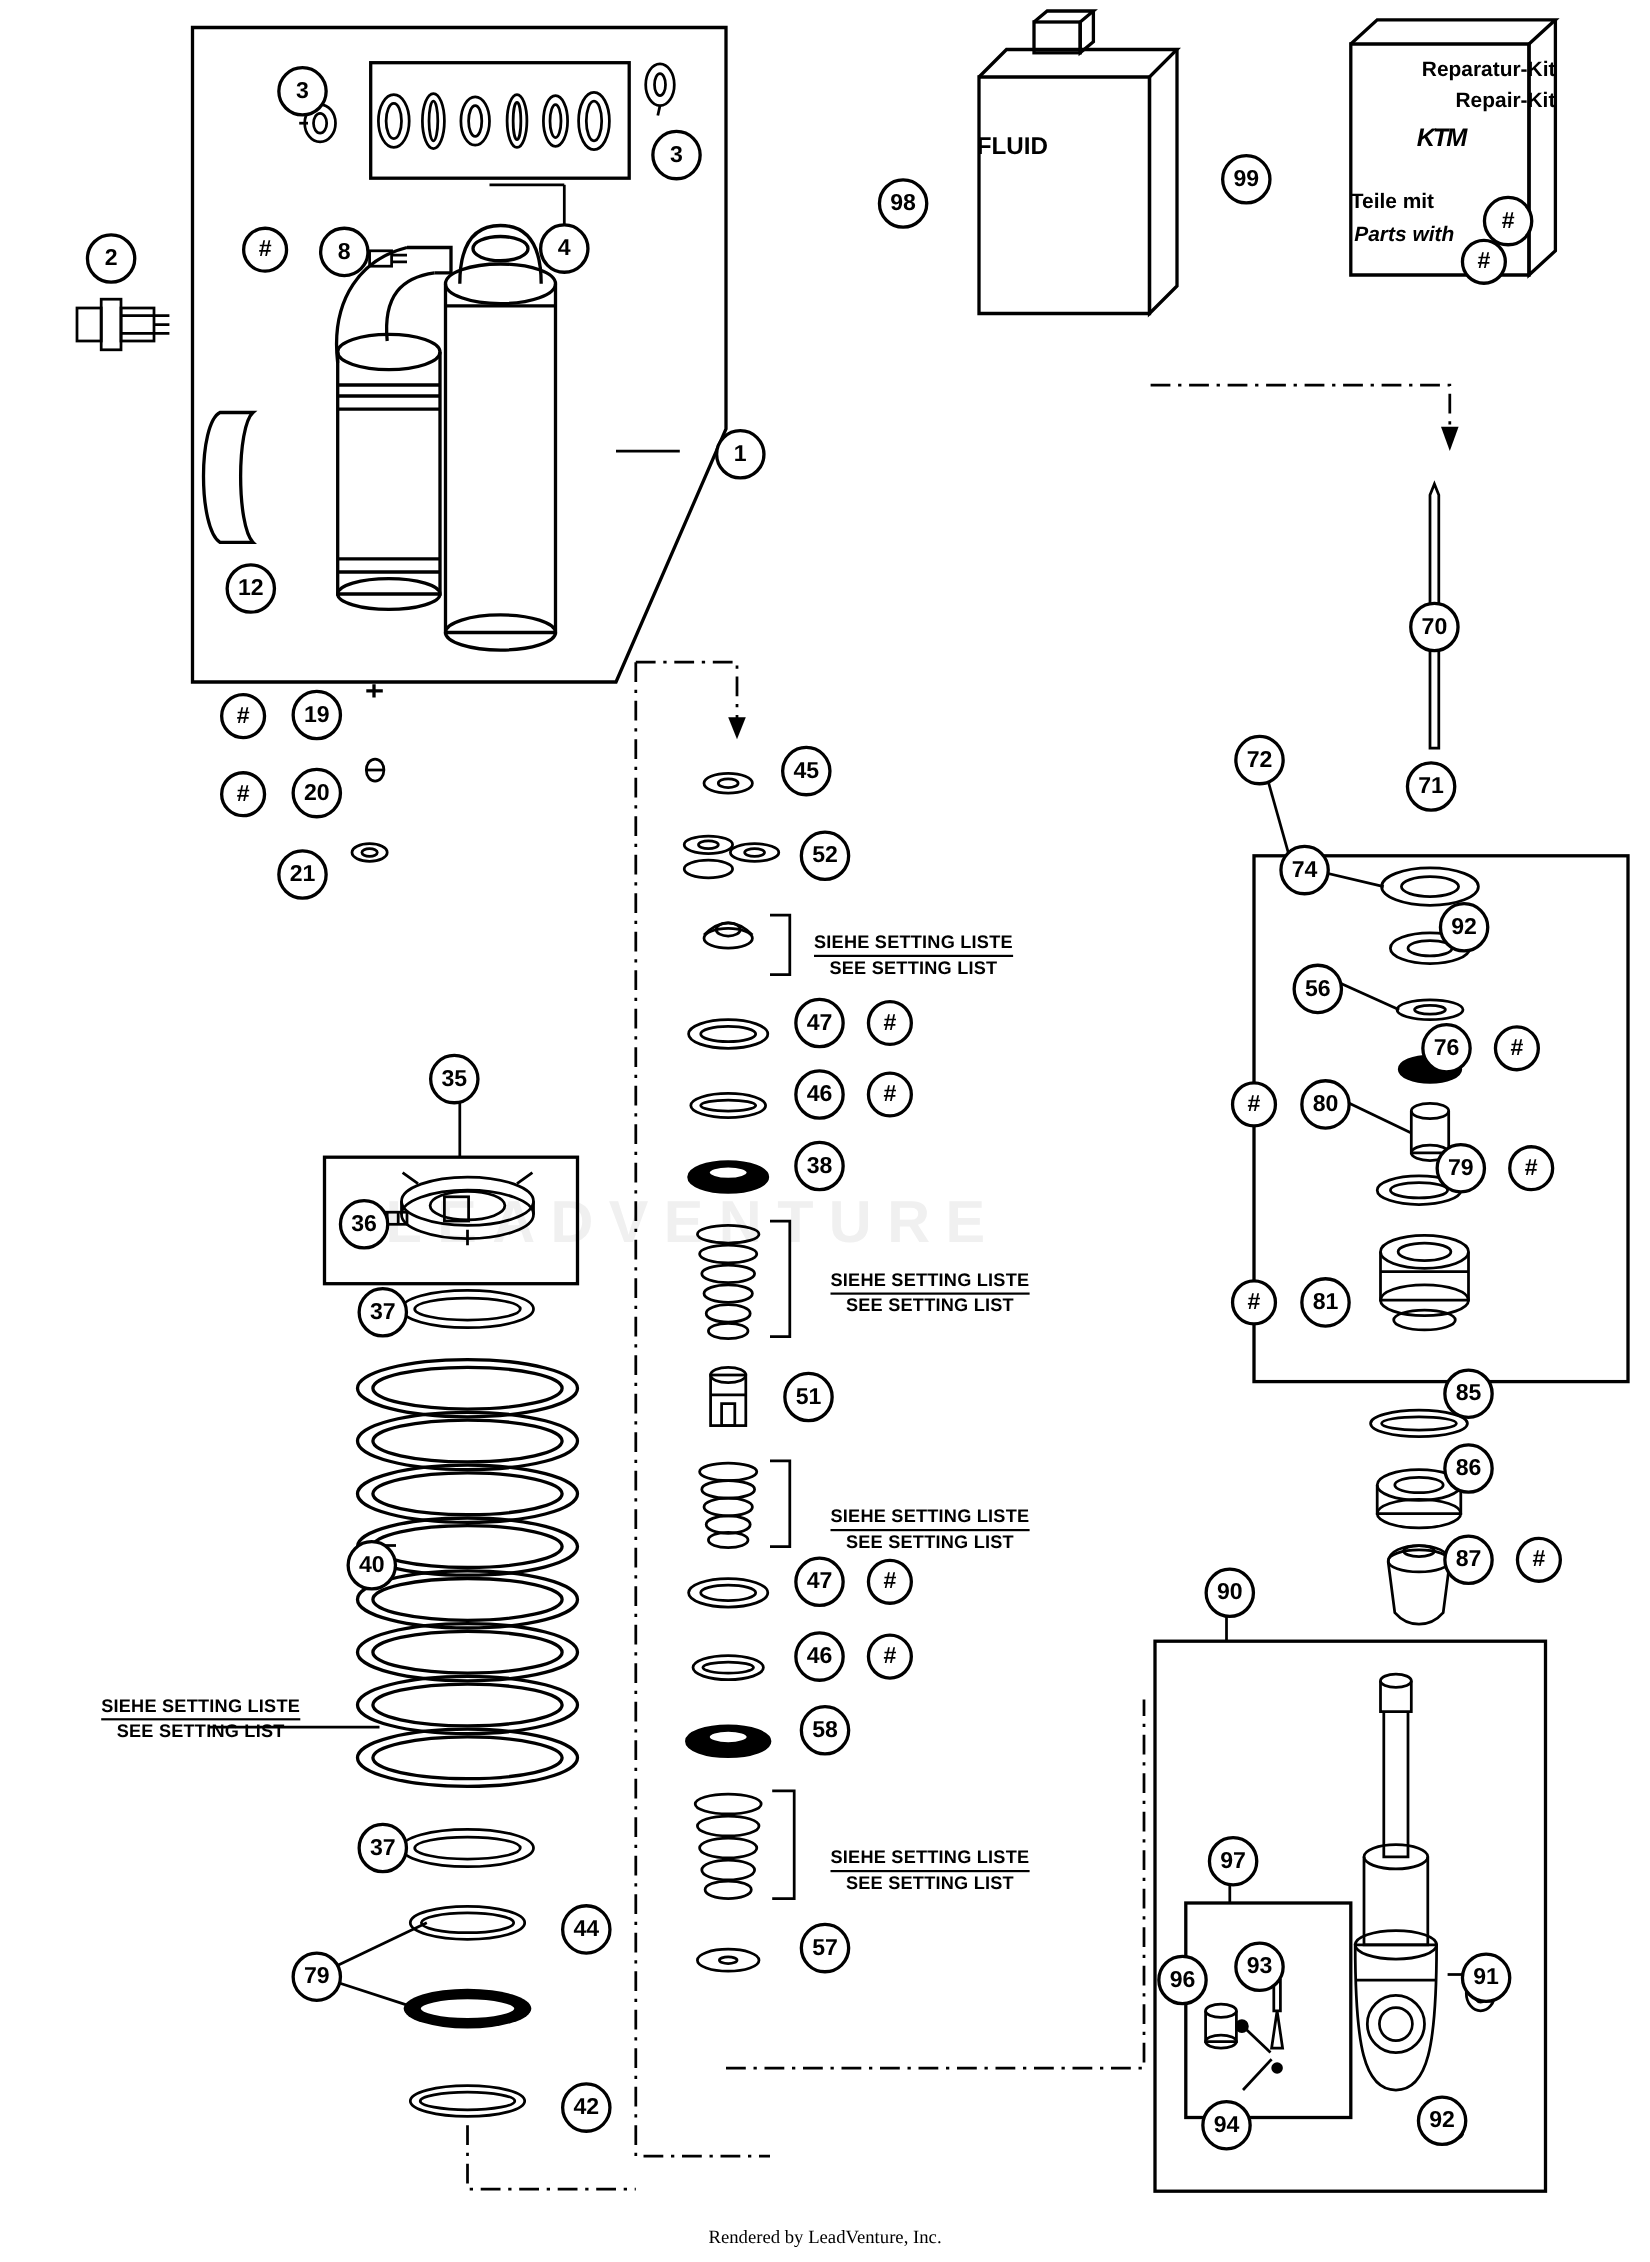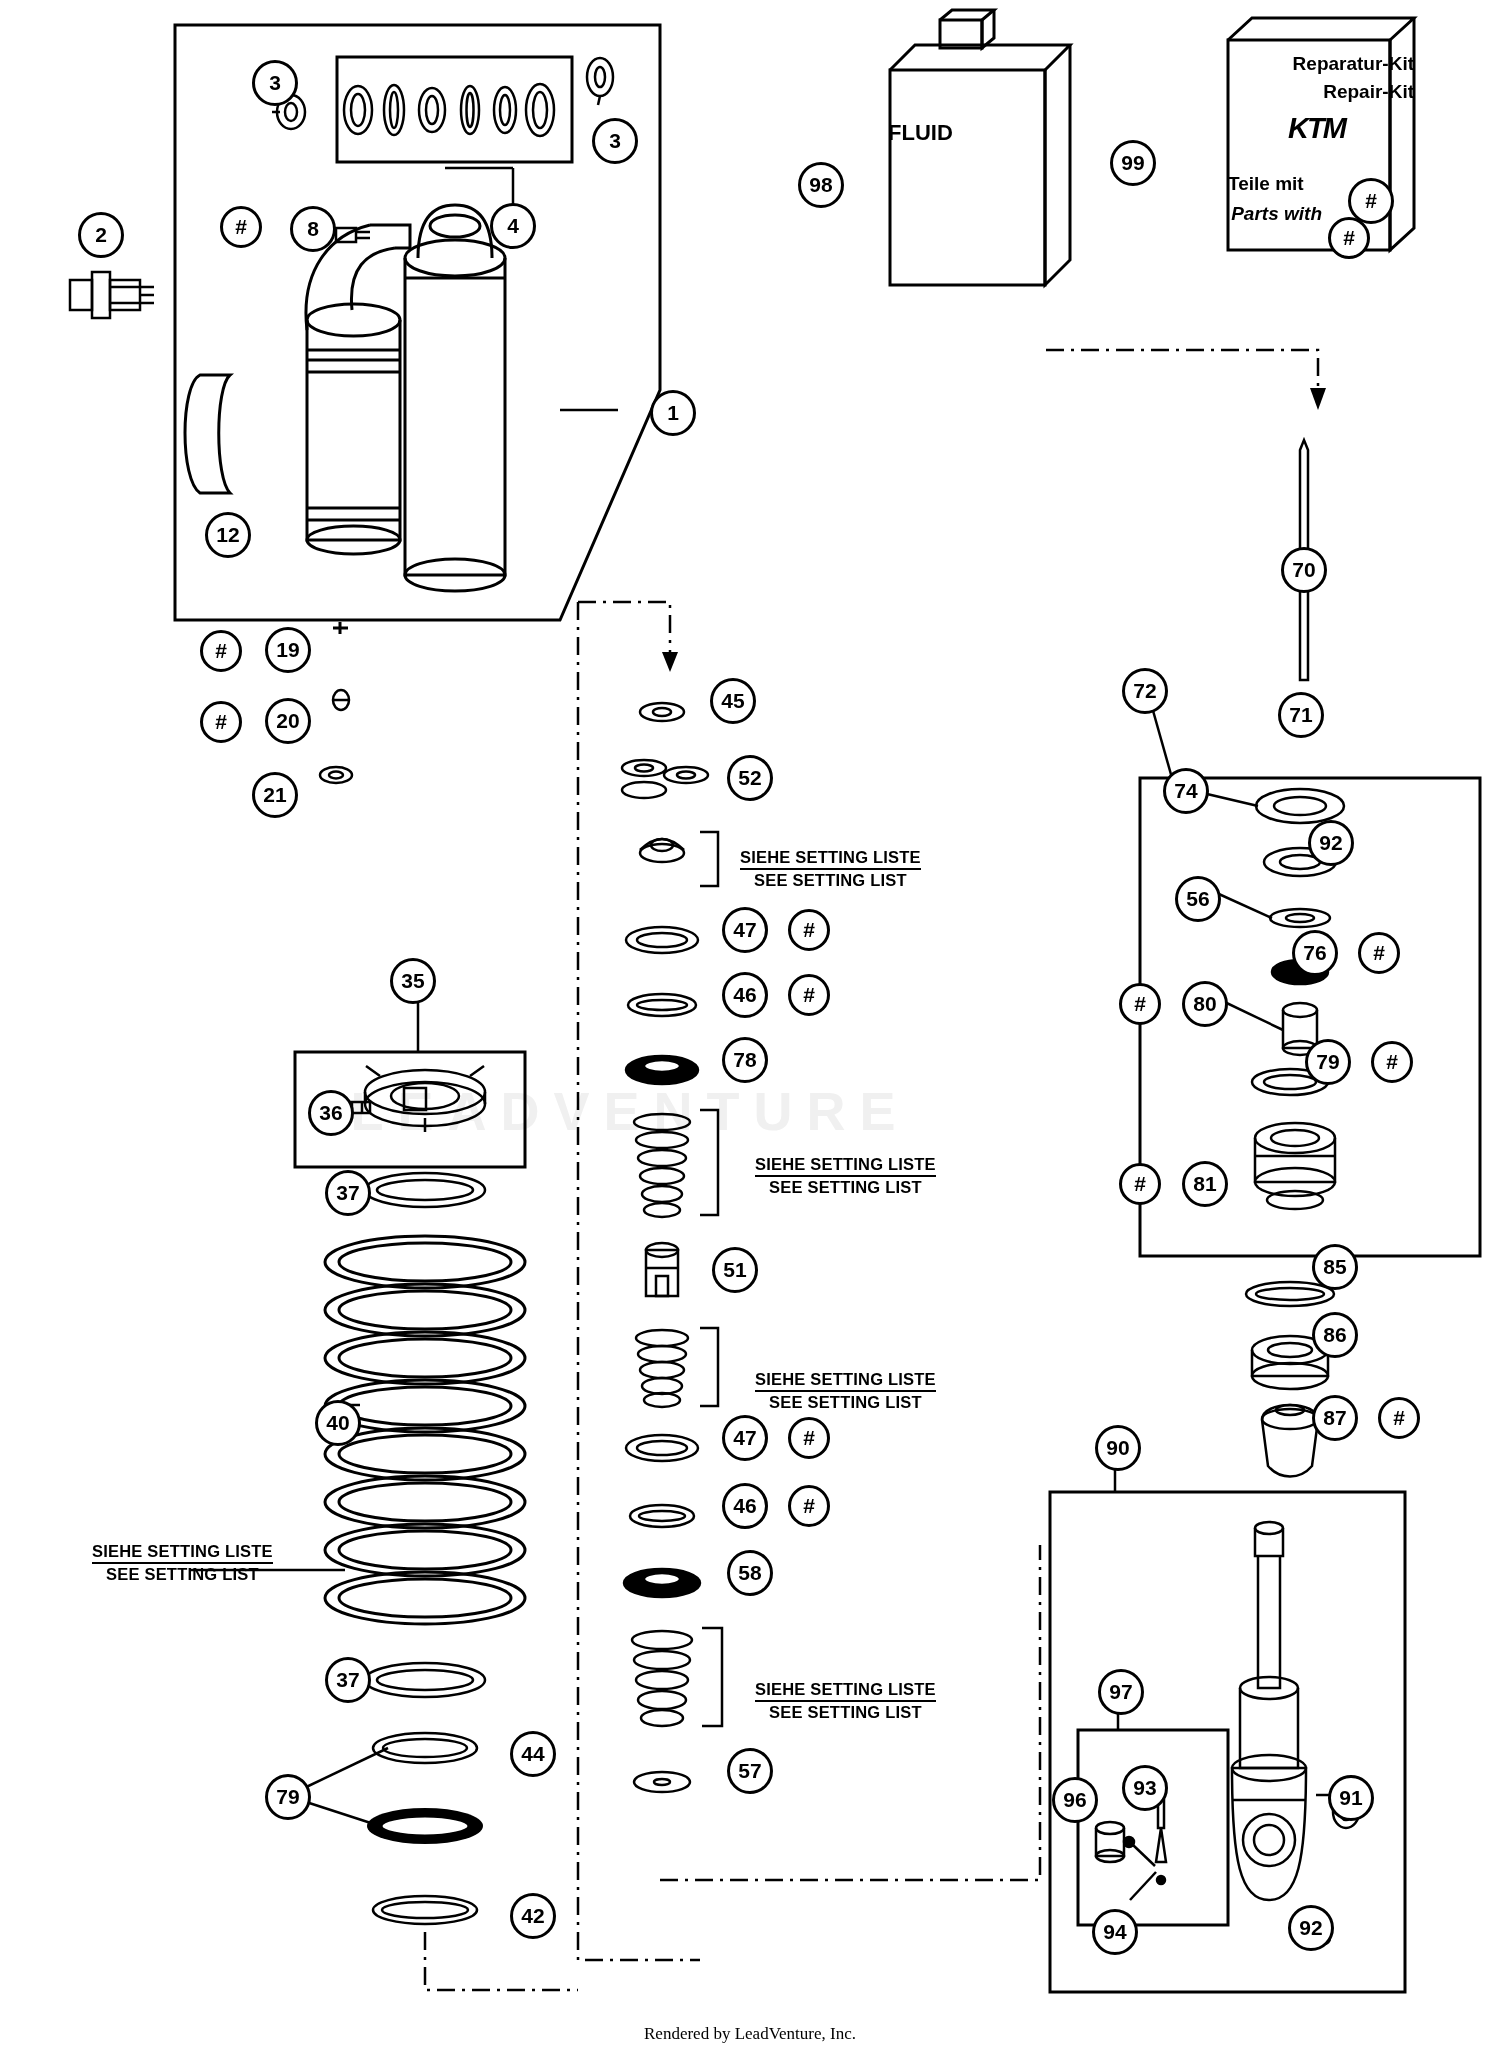--- a/index.html
+++ b/index.html
@@ -15,21 +15,21 @@
            text-align:center;color:#000;letter-spacing:.2px;}
   .setting u{text-decoration:none;display:block;border-bottom:2px solid #000;padding-bottom:1px;}
   .setting span{display:block;padding-top:1px;}
   .footer{position:absolute;left:0;top:2024px;width:1500px;text-align:center;
           font-size:17px;color:#000;font-family:"Liberation Serif",serif;}
   .wm{position:absolute;left:230px;top:1080px;width:800px;text-align:center;
       font-size:54px;font-weight:bold;color:#f0f0f0;letter-spacing:14px;
       font-family:"Liberation Sans",sans-serif;}
   .fluid-lbl{position:absolute;left:888px;top:120px;font-size:22px;font-weight:bold;}
   .rk{position:absolute;font-size:19px;font-weight:bold;text-align:right;line-height:23px;}
-  .ktm{position:absolute;font-style:italic;font-weight:bold;font-size:29px;
+  .ktm{position:absolute;font-style:italic;font-weight:bold;font-size:23px;
        letter-spacing:-2px;font-family:"Liberation Sans",sans-serif;}
 </style>
 </head>
 <body>
 
 <div class="stage">
 
   <div class="wm">LEADVENTURE</div>
 
   <svg class="base" width="1500" height="2056" viewBox="0 0 1500 2056">
@@ -429,21 +429,21 @@
     <div class="bubble b-lg" style="left: 265px; top: 627px;">19</div>
     <div class="bubble b-hash" style="left: 200px; top: 701px;">#</div>
     <div class="bubble b-lg" style="left: 265px; top: 698px;">20</div>
     <div class="bubble b-lg" style="left: 252px; top: 772px;">21</div>
     <div class="bubble b-lg" style="left: 710px; top: 678px;">45</div>
     <div class="bubble b-lg" style="left: 727px; top: 755px;">52</div>
     <div class="bubble b-lg" style="left: 722px; top: 907px;">47</div>
     <div class="bubble b-hash" style="left: 788px; top: 909px;">#</div>
     <div class="bubble b-lg" style="left: 722px; top: 972px;">46</div>
     <div class="bubble b-hash" style="left: 788px; top: 974px;">#</div>
-    <div class="bubble b-lg" style="left: 722px; top: 1037px;">78</div>
+    <div class="bubble b-lg" style="left: 722px; top: 1037px;">38</div>
     <div class="bubble b-lg" style="left: 712px; top: 1247px;">51</div>
     <div class="bubble b-lg" style="left: 722px; top: 1415px;">47</div>
     <div class="bubble b-hash" style="left: 788px; top: 1417px;">#</div>
     <div class="bubble b-lg" style="left: 722px; top: 1483px;">46</div>
     <div class="bubble b-hash" style="left: 788px; top: 1485px;">#</div>
     <div class="bubble b-lg" style="left: 727px; top: 1550px;">58</div>
     <div class="bubble b-lg" style="left: 727px; top: 1748px;">57</div>
     <div class="bubble b-lg" style="left: 390px; top: 958px;">35</div>
     <div class="bubble b-lg" style="left: 308px; top: 1090px;">36</div>
     <div class="bubble b-lg" style="left: 325px; top: 1170px;">37</div>

